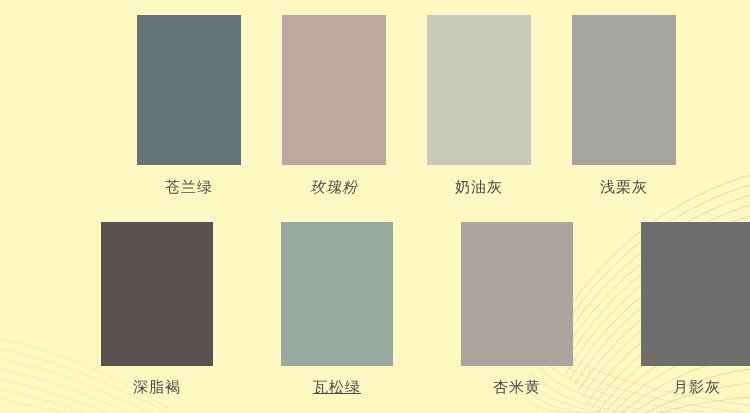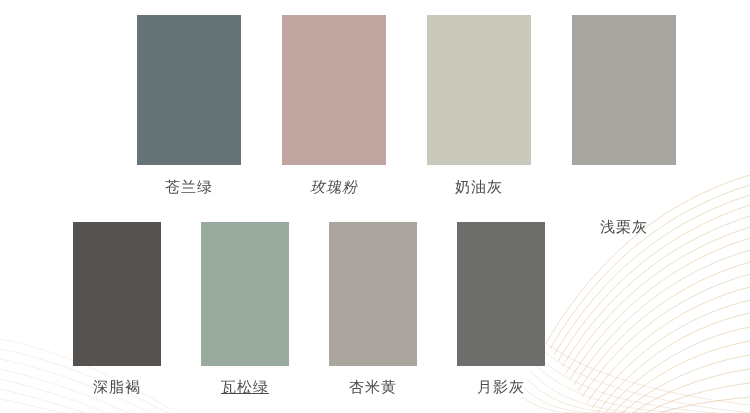--- a/index.html
+++ b/index.html
@@ -53,22 +53,22 @@
     left: 73px;
     top: 222px;
   }
 
   .swatch-cell {
     display: flex;
     flex-direction: column;
     align-items: center;
   }
   #swatch-row-top .swatch-cell { width: 104px; margin-right: 41px; }
-  #swatch-row-top .swatch-cell:last-child { margin-right: 0; gap: 40px; }
-  #swatch-row-bottom .swatch-cell { width: 88px; margin-right: 40px; }
+  #swatch-row-top .swatch-cell:last-child { margin-right: 0; }
+  #swatch-row-bottom .swatch-cell { width: 112px; margin-right: 40px; margin-left: 28px; }
   #swatch-row-bottom .swatch-cell:last-child { margin-right: 0; }
 
   .swatch-chip {
     width: 100%;
     height: 150px;
     display: block;
   }
   #swatch-row-bottom .swatch-chip { height: 144px; }
 
   .swatch-label {
@@ -78,21 +78,21 @@
     letter-spacing: 1px;
     color: #4c4c4c;
     white-space: nowrap;
     text-align: center;
   }
   #swatch-row-bottom .swatch-label { margin-top: 13px; }
 </style>
 </head>
 <body>
 
-<div id="palette-board" style="background: #ffffff;">
+<div id="palette-board" style="background: #fef9c3;">
 
   <svg id="decor-fan" viewBox="0 0 300 240" preserveAspectRatio="none">
     <g fill="none" stroke="#ddbd95" stroke-width="0.7" opacity="0.75">
       <path d="M300 2 C220 26 150 78 96 170"></path>
       <path d="M300 12 C222 36 152 86 100 176"></path>
       <path d="M300 22 C224 46 155 95 104 182"></path>
       <path d="M300 32 C226 56 158 104 108 188"></path>
       <path d="M300 43 C228 66 161 112 112 194"></path>
       <path d="M300 54 C230 76 164 121 116 200"></path>
       <path d="M300 65 C232 86 167 130 120 206"></path>

